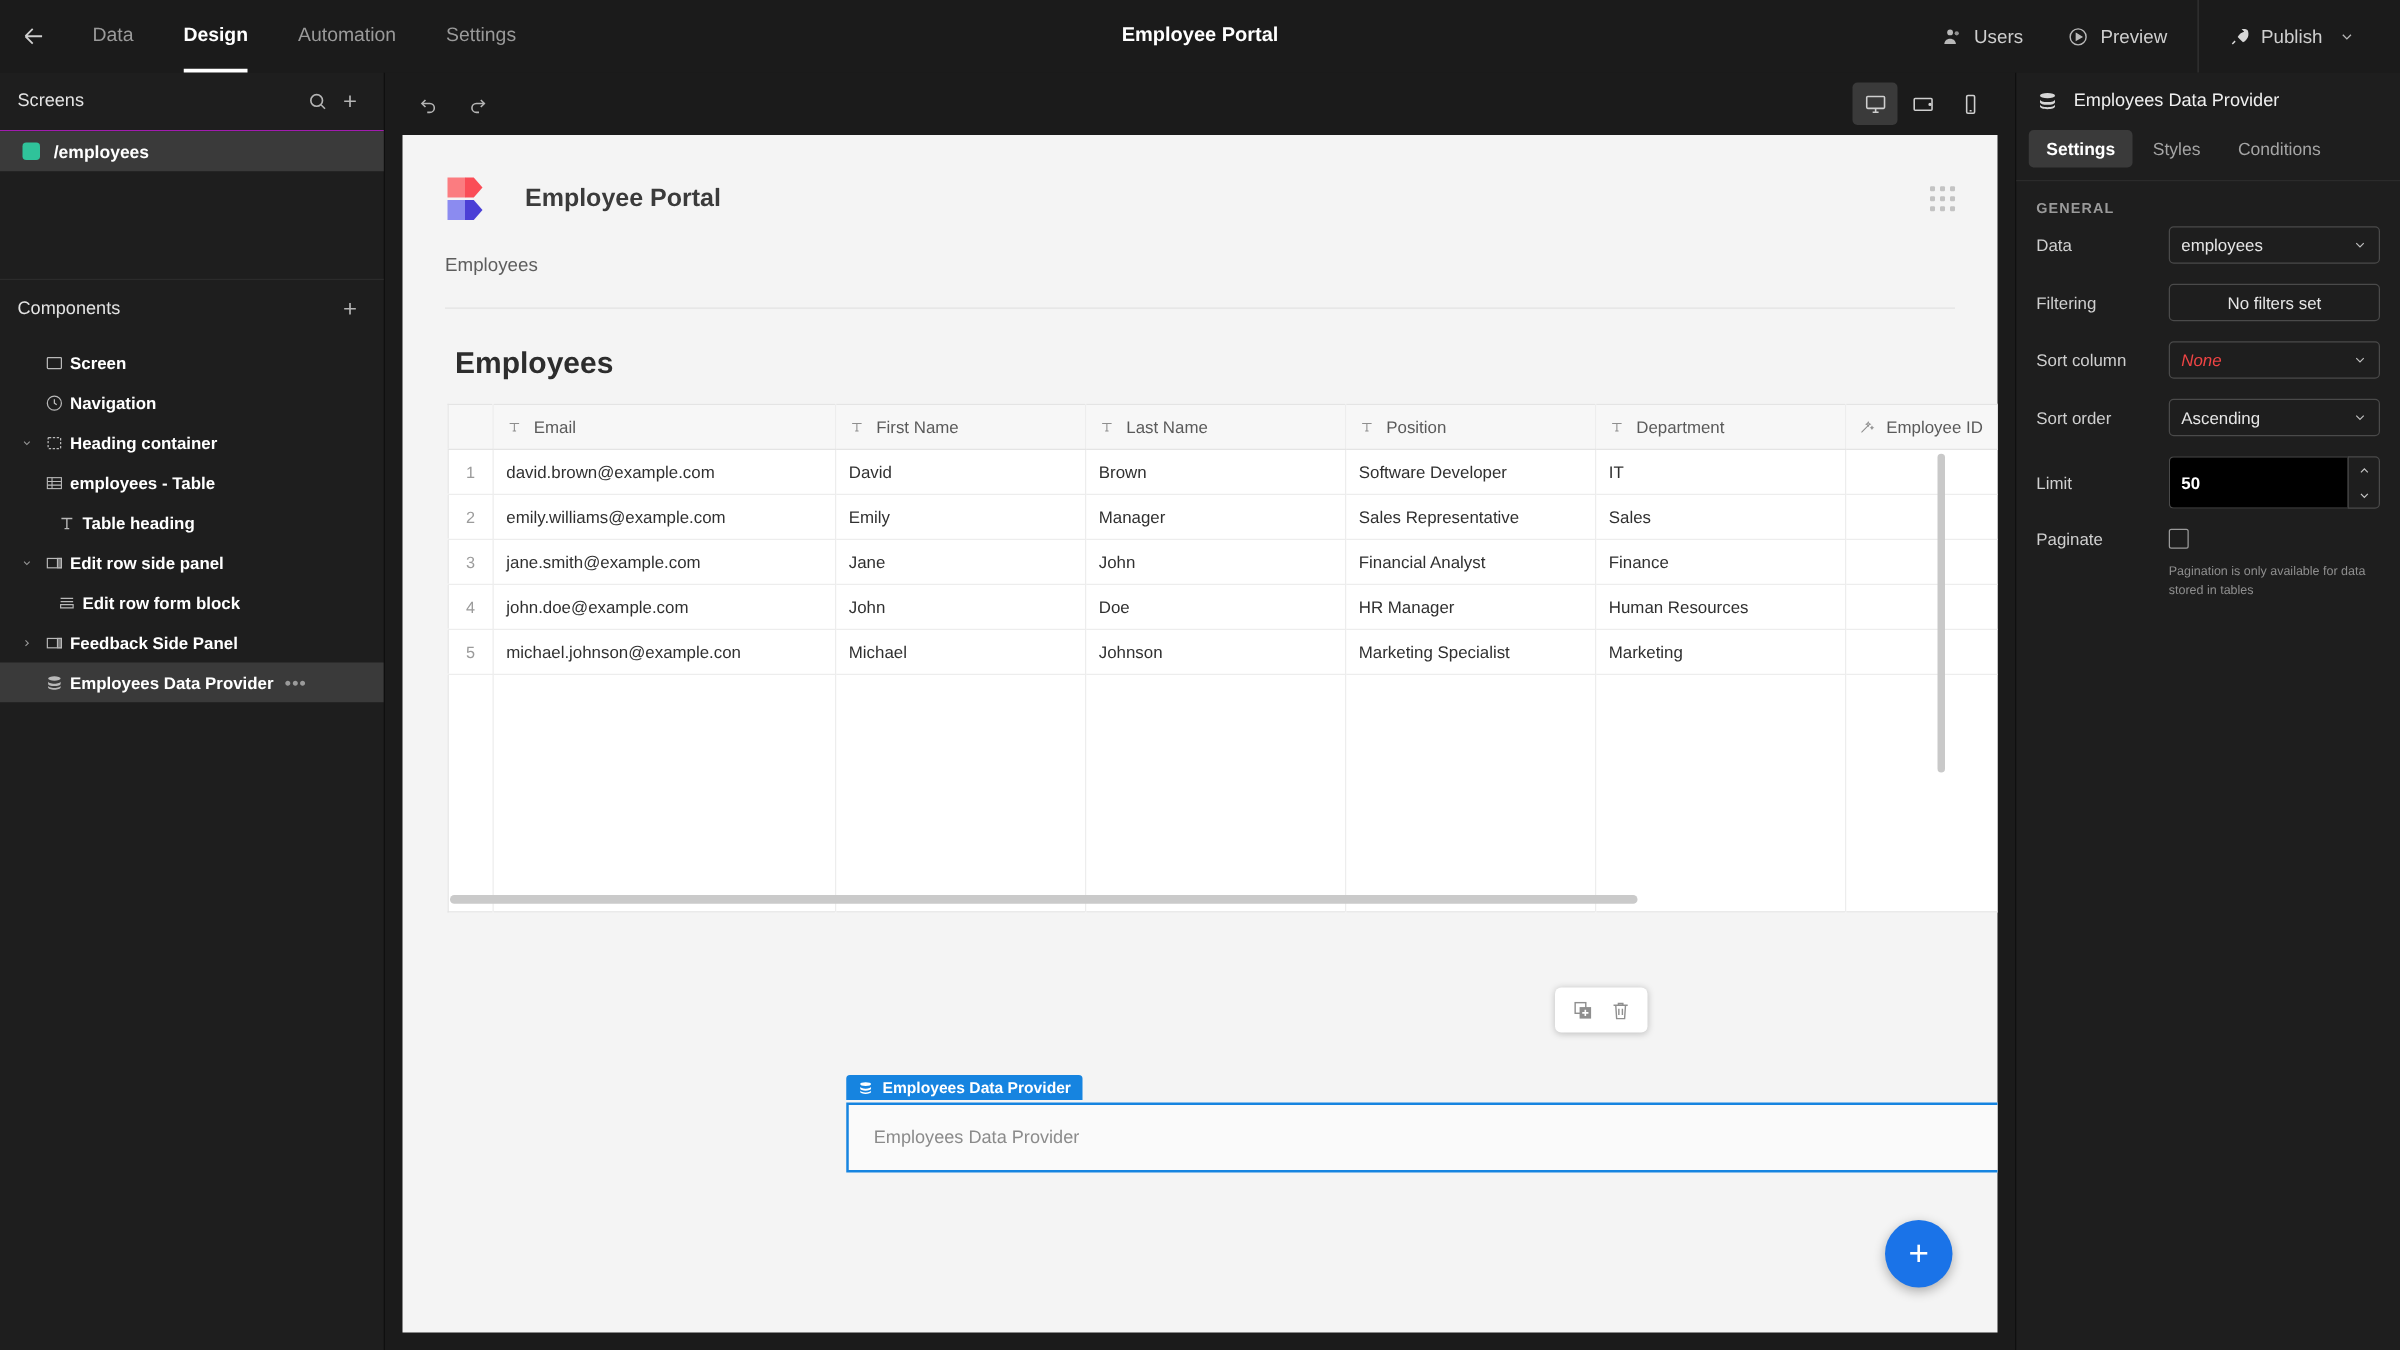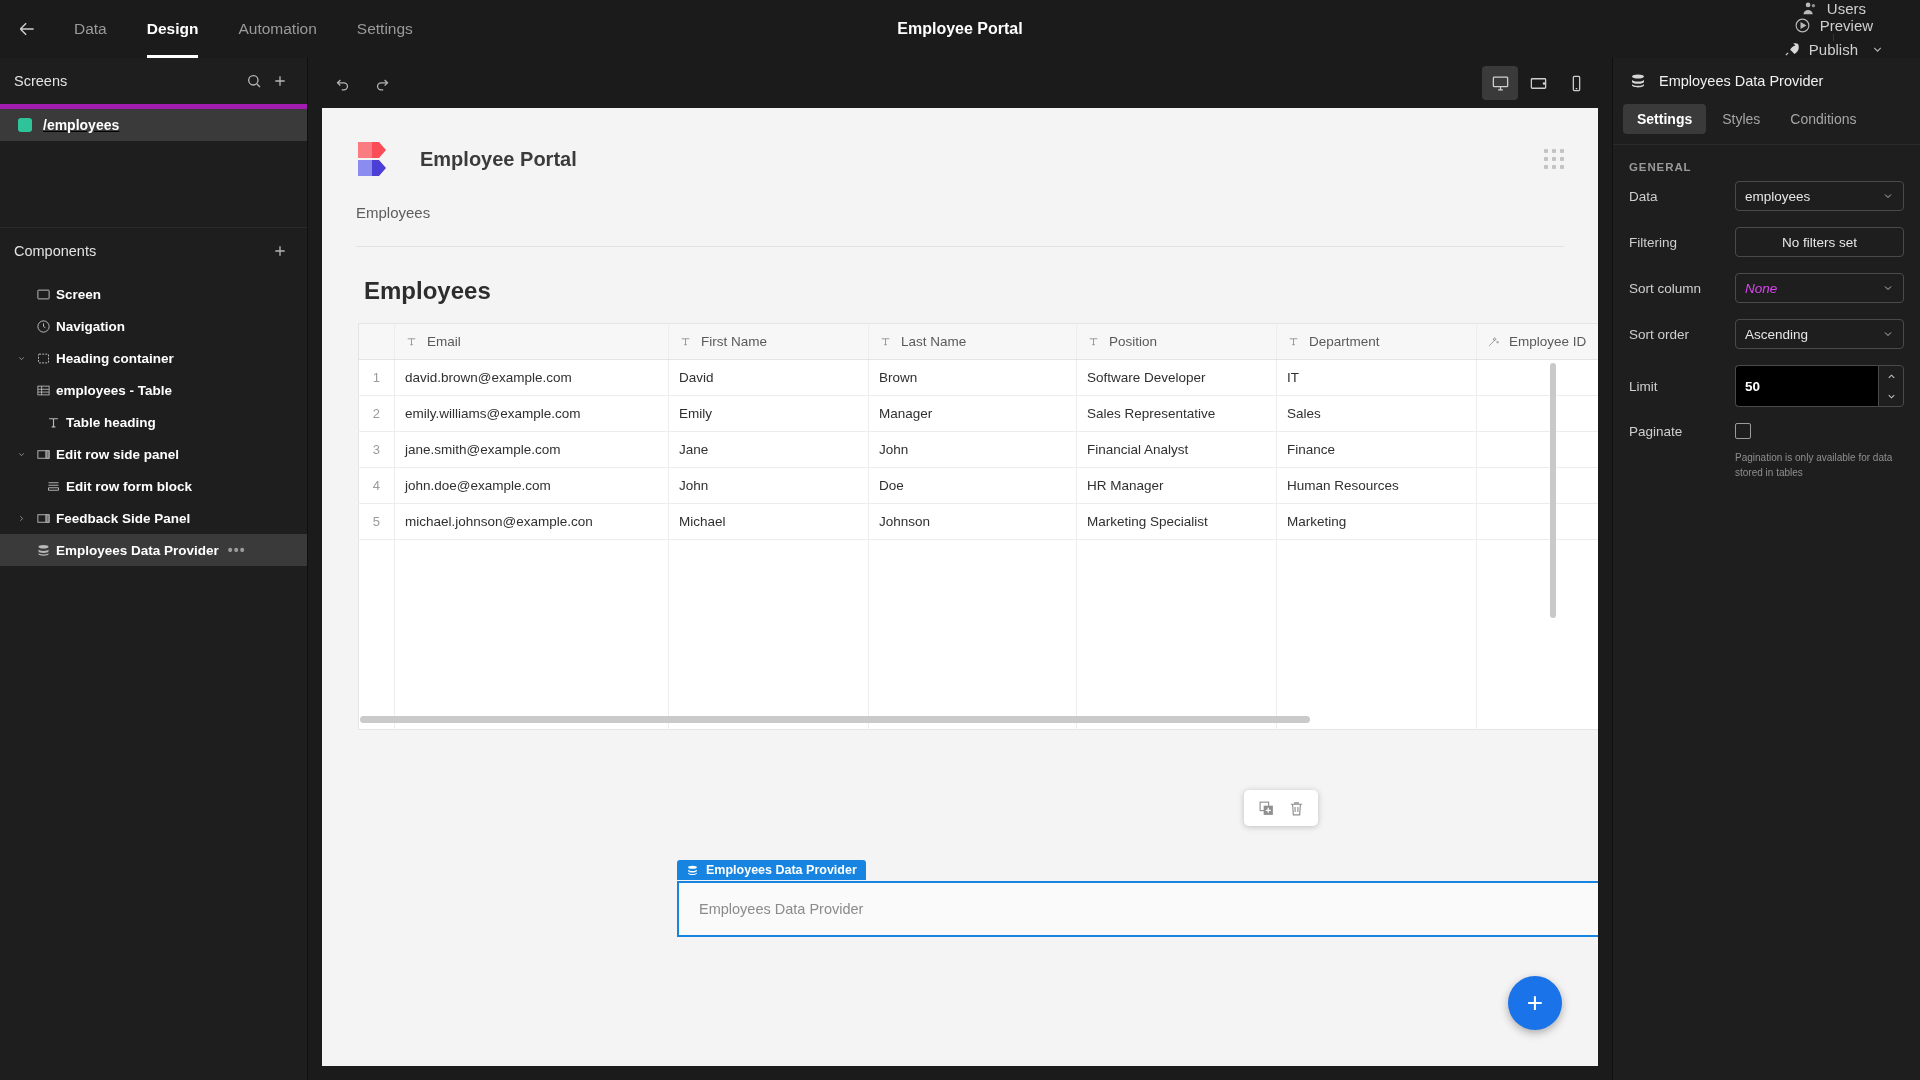--- a/index.html
+++ b/index.html
@@ -29,21 +29,21 @@
   .top-tab.active { color: #ffffff; font-weight: bold; }
   .top-tab.active::after {
     content: ""; position: absolute; left: 20px; right: 20px; bottom: 0;
     height: 3px; background: #ffffff;
   }
   .top-title {
     position: absolute; left: 0; right: 0; top: 0; height: 58px;
     display: flex; align-items: center; justify-content: center;
     font-size: 16px; font-weight: bold; color: #ffffff; pointer-events: none;
   }
-  .top-right { margin-left: auto; display: flex; align-items: center; height: 58px; padding-right: 18px; z-index:2;flex-direction:column;}
+  .top-right { margin-left: auto; display: flex; align-items: center; height: 58px; padding-right: 18px; z-index:2;}
   .top-action {
     display: flex; align-items: center; gap: 9px; padding: 0 18px;
     font-size: 15px; color: #cfcfcf; cursor: pointer; height: 36px;
   }
   .top-sep { width: 1px; height: 58px; background: #343434; margin: 0 6px; }
   .top-action svg { width: 17px; height: 17px; }
 
   
   .body { flex: 1; display: flex; min-height: 0; }
 
@@ -52,21 +52,21 @@
     width: 308px; flex: 0 0 308px; background: #1e1e1e; display: flex; flex-direction: column;
     border-right: 1px solid #0f0f0f;
   }
   .panel-head {
     height: 46px; display: flex; align-items: center; padding: 0 14px;
     color: #e3e3e3; font-size: 14.5px; flex: 0 0 46px;
   }
   .panel-head .ph-title { flex: 1; }
   .ph-icon { width: 26px; height: 26px; display: flex; align-items: center; justify-content: center; cursor: pointer; color:#b5b5b5;}
   .ph-icon svg { width: 16px; height: 16px; }
-  .screens-list { border-top: 5px solid #a21caf; text-decoration: underline; }
+  .screens-list { border-top: 1px solid #a21caf; }
   .screen-item {
     height: 32px; display: flex; align-items: center; gap: 11px; padding: 0 18px;
     font-size: 14px; color: #ffffff; font-weight: bold; cursor: pointer;
   }
   .screen-item.selected { background: #3a3a3a; }
   .screen-dot { width: 14px; height: 14px; border-radius: 3px; background: #2fc39a; flex: 0 0 14px; }
   .left-spacer { height: 86px; }
   .sect-div { height: 1px; background: #2b2b2b; }
   .comp-list { padding-top: 4px; overflow: auto; }
   .comp-item {
@@ -190,21 +190,21 @@
   .rp-sect { font-size: 11.5px; color: #9a9a9a; letter-spacing: .9px; padding: 16px 16px 0 16px; font-weight: bold; }
   .field { display: flex; align-items: center; padding: 8px 16px; gap: 10px; }
   .field-label { font-size: 13.5px; color: #cfcfcf; width: 96px; flex: 0 0 96px; }
   .ctrl {
     flex: 1; height: 30px; background: transparent; border: 1px solid #4a4a4a; border-radius: 4px;
     display: flex; align-items: center; padding: 0 9px; font-size: 13.5px; color: #e6e6e6; cursor: pointer;
   }
   .ctrl .chev { margin-left: auto; color: #bdbdbd; display:flex; }
   .ctrl .chev svg { width: 12px; height: 12px; }
   .ctrl.center-txt { justify-content: center; }
-  .ctrl.muted { color: #d946ef; font-style: italic; text-align: right; }
+  .ctrl.muted { color: #ef4444; font-style: italic; text-align: right; }
   .num-wrap { flex: 1; display: flex; height: 42px; }
   .num-input {
     flex: 1; background: #000000; border: 1px solid #4a4a4a; border-right: none;
     border-radius: 4px 0 0 4px; display: flex; align-items: center; padding: 0 9px;
     font-size: 13.5px; color: #ffffff; font-weight: bold;
   }
   .spin { width: 26px; border: 1px solid #4a4a4a; border-radius: 0 4px 4px 0; display: flex; flex-direction: column; }
   .spin div { flex: 1; display: flex; align-items: center; justify-content: center; cursor: pointer; color: #c4c4c4; }
   .spin svg { width: 11px; height: 9px; }
   .cbx { width: 16px; height: 16px; border: 1px solid #9b9b9b; border-radius: 2px; cursor: pointer; }

